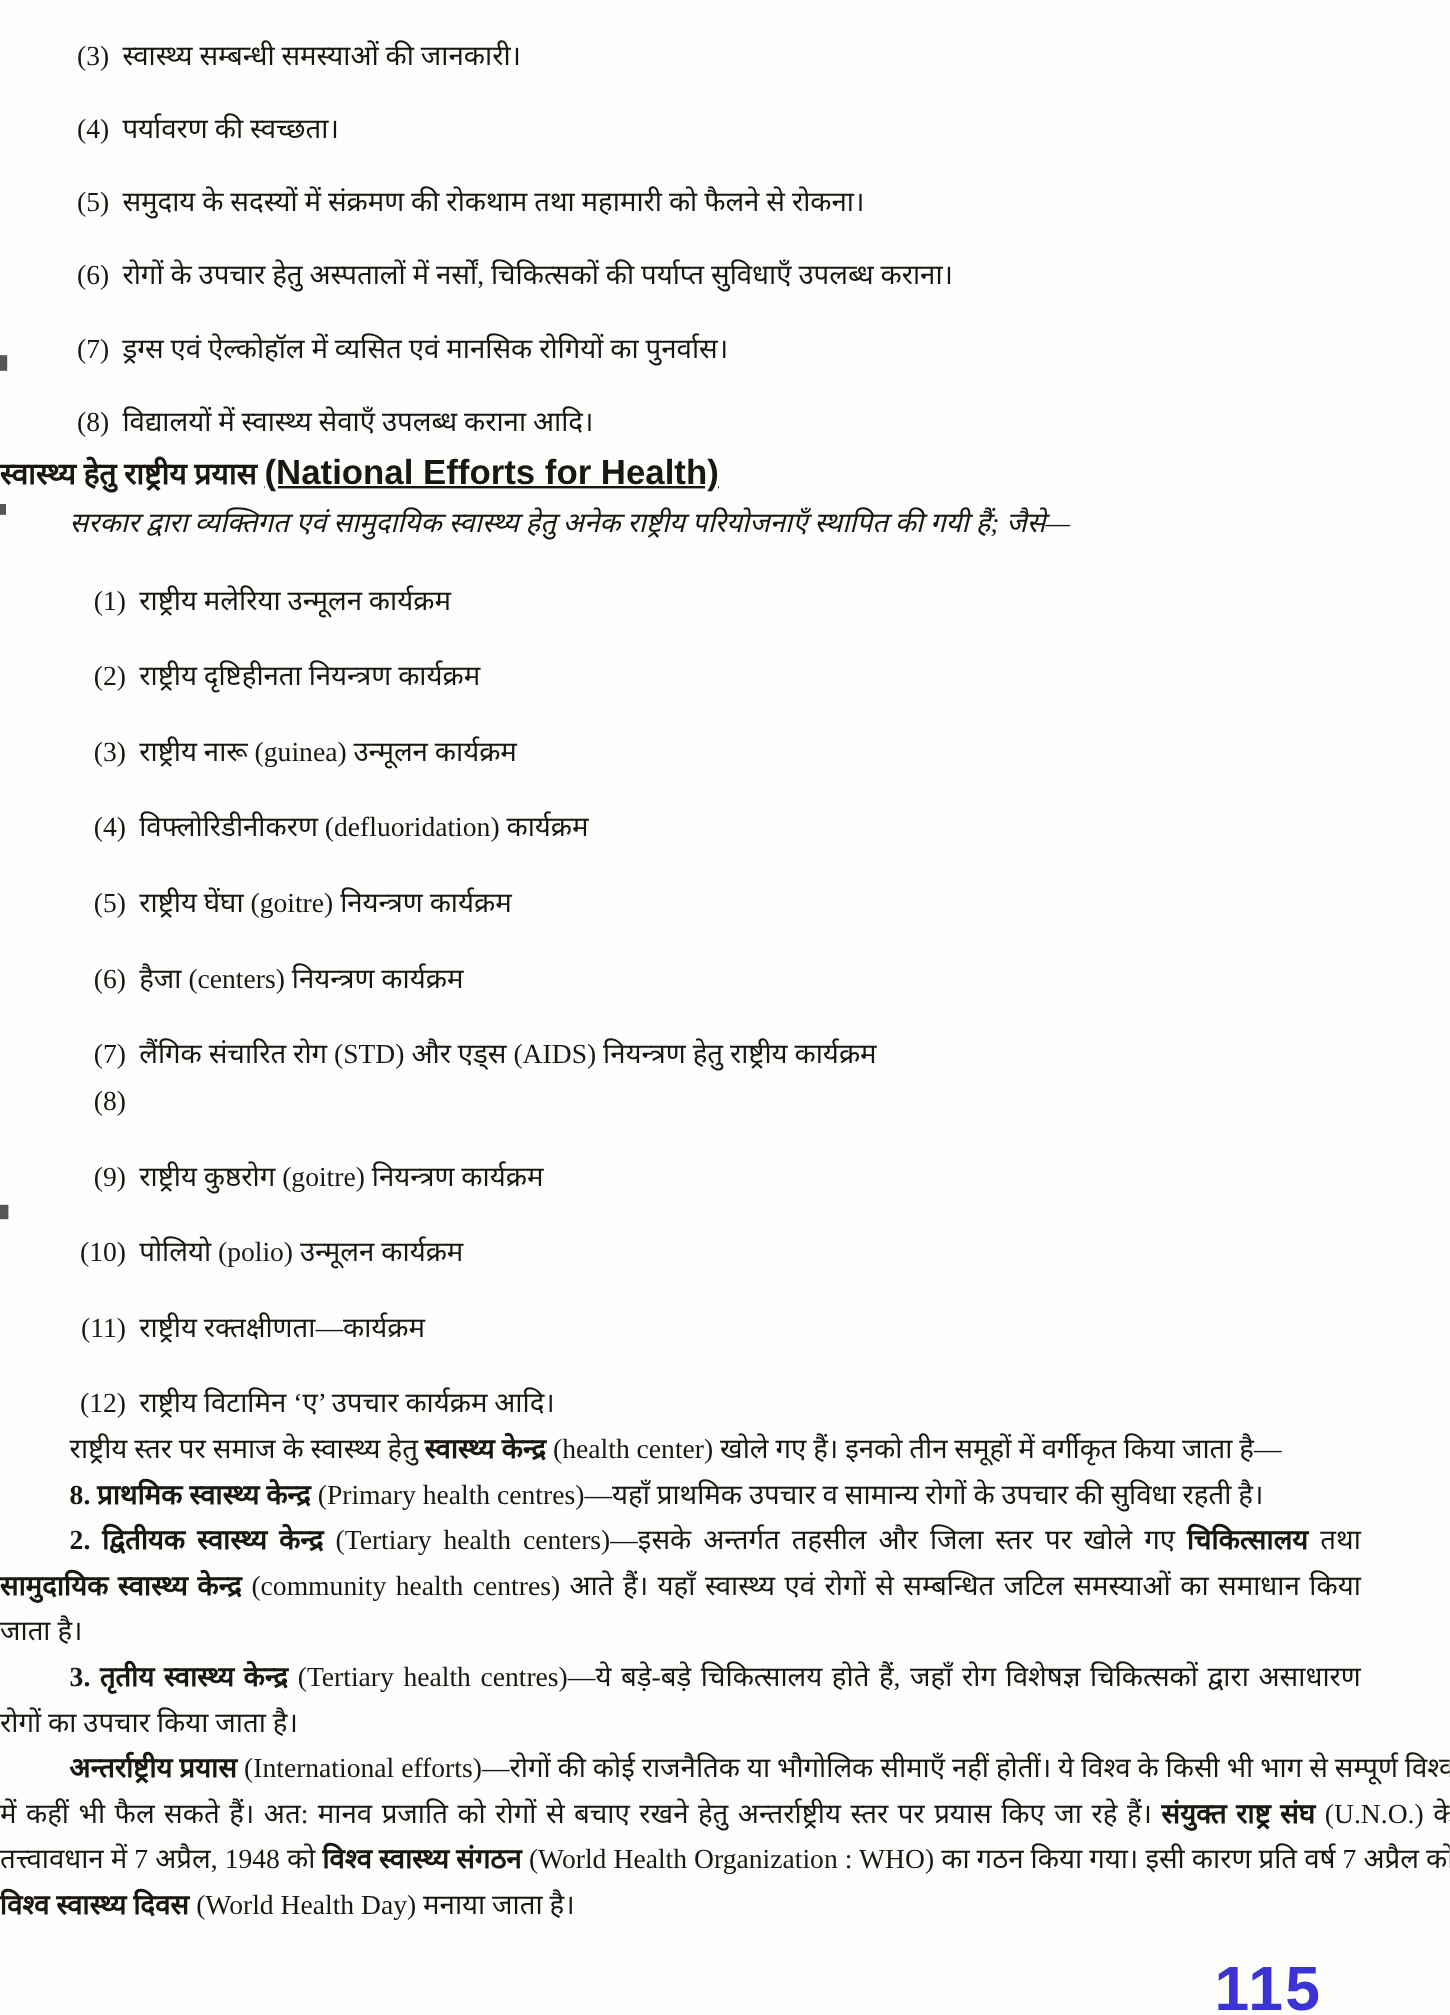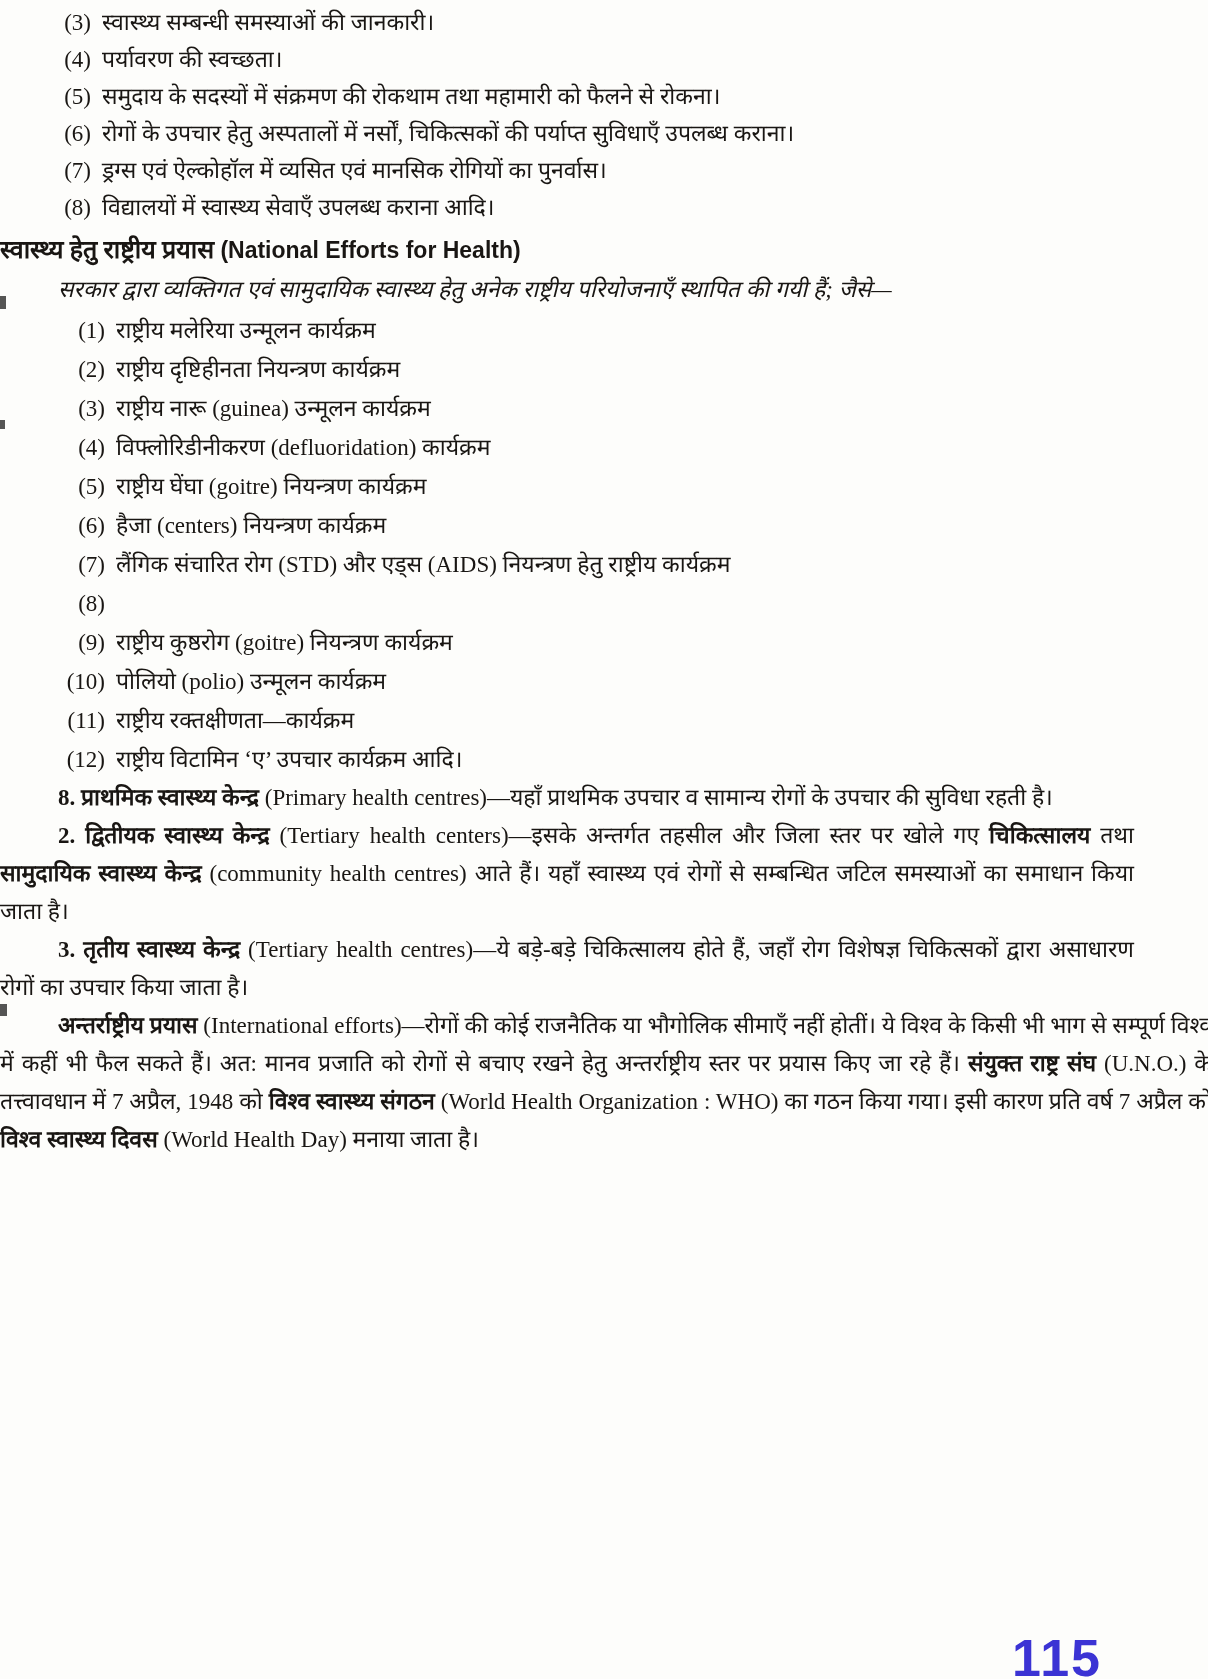--- a/index.html
+++ b/index.html
@@ -15,32 +15,33 @@
   }
   .doc { padding-top: 4px; }
 
   
   .list { width: 1140px; }
   .list .row { display: flex; align-items: baseline; }
   .toplist .row { line-height: 37px; }
   .programs .row { line-height: 39px; }
   .num { flex: 0 0 102px; text-align: right; padding-right: 11px; box-sizing: border-box; }
   .programs .num { flex-basis: 116px; }
-  .itext { flex: 1 1 auto; }
+  .itext { flex: 1 1 auto; margin-top: 24px; }
 
   
   .heading {
     margin: 7px 0 4px 0;
     line-height: 34px;
     font-weight: bold;
     font-size: 25px;
   }
   .heading .en {
     font-family: "Liberation Sans", "DejaVu Sans", sans-serif;
-    font-size: 23px;
+    font-size: 29px;
+    text-decoration: underline;
   }
 
   
   .intro {
     margin: 4px 0 2px 0;
     line-height: 38px;
     text-indent: 58px;
     width: 1140px;
     font-style: italic;
   }
@@ -154,20 +155,21 @@
       <span class="num">(11)</span>
       <span class="itext">राष्ट्रीय रक्तक्षीणता—कार्यक्रम</span>
     </div>
     <div class="row">
       <span class="num">(12)</span>
       <span class="itext">राष्ट्रीय विटामिन ‘ए’ उपचार कार्यक्रम आदि।</span>
     </div>
   </div>
 
   <div class="paras">
+    <p><span>राष्ट्रीय स्तर पर समाज के स्वास्थ्य हेतु </span><b>स्वास्थ्य केन्द्र</b><span> (health center) खोले गए हैं। इनको तीन समूहों में वर्गीकृत किया जाता है—</span></p>
     <p><b>8. प्राथमिक स्वास्थ्य केन्द्र</b><span> (Primary health centres)—यहाँ प्राथमिक उपचार व सामान्य रोगों के उपचार की सुविधा रहती है।</span></p>
     <p><b>2. द्वितीयक स्वास्थ्य केन्द्र</b><span> (Tertiary health centers)—इसके अन्तर्गत तहसील और जिला स्तर पर खोले गए </span><b>चिकित्सालय</b><span> तथा </span><b>सामुदायिक स्वास्थ्य केन्द्र</b><span> (community health centres) आते हैं। यहाँ स्वास्थ्य एवं रोगों से सम्बन्धित जटिल समस्याओं का समाधान किया जाता है।</span></p>
     <p><b>3. तृतीय स्वास्थ्य केन्द्र</b><span> (Tertiary health centres)—ये बड़े-बड़े चिकित्सालय होते हैं, जहाँ रोग विशेषज्ञ चिकित्सकों द्वारा असाधारण रोगों का उपचार किया जाता है।</span></p>
     <p class="p-full"><b>अन्तर्राष्ट्रीय प्रयास</b><span> (International efforts)—रोगों की कोई राजनैतिक या भौगोलिक सीमाएँ नहीं होतीं। ये विश्व के किसी भी भाग से सम्पूर्ण विश्व में कहीं भी फैल सकते हैं। अत: मानव प्रजाति को रोगों से बचाए रखने हेतु अन्तर्राष्ट्रीय स्तर पर प्रयास किए जा रहे हैं। </span><b>संयुक्त राष्ट्र संघ</b><span> (U.N.O.) के तत्त्वावधान में 7 अप्रैल, 1948 को </span><b>विश्व स्वास्थ्य संगठन</b><span> (World Health Organization : WHO) का गठन किया गया। इसी कारण प्रति वर्ष 7 अप्रैल को </span><b>विश्व स्वास्थ्य दिवस</b><span> (World Health Day) मनाया जाता है।</span></p>
   </div>
 
   <div class="speck s1"></div>
   <div class="speck s2"></div>
   <div class="speck s3"></div>
 

